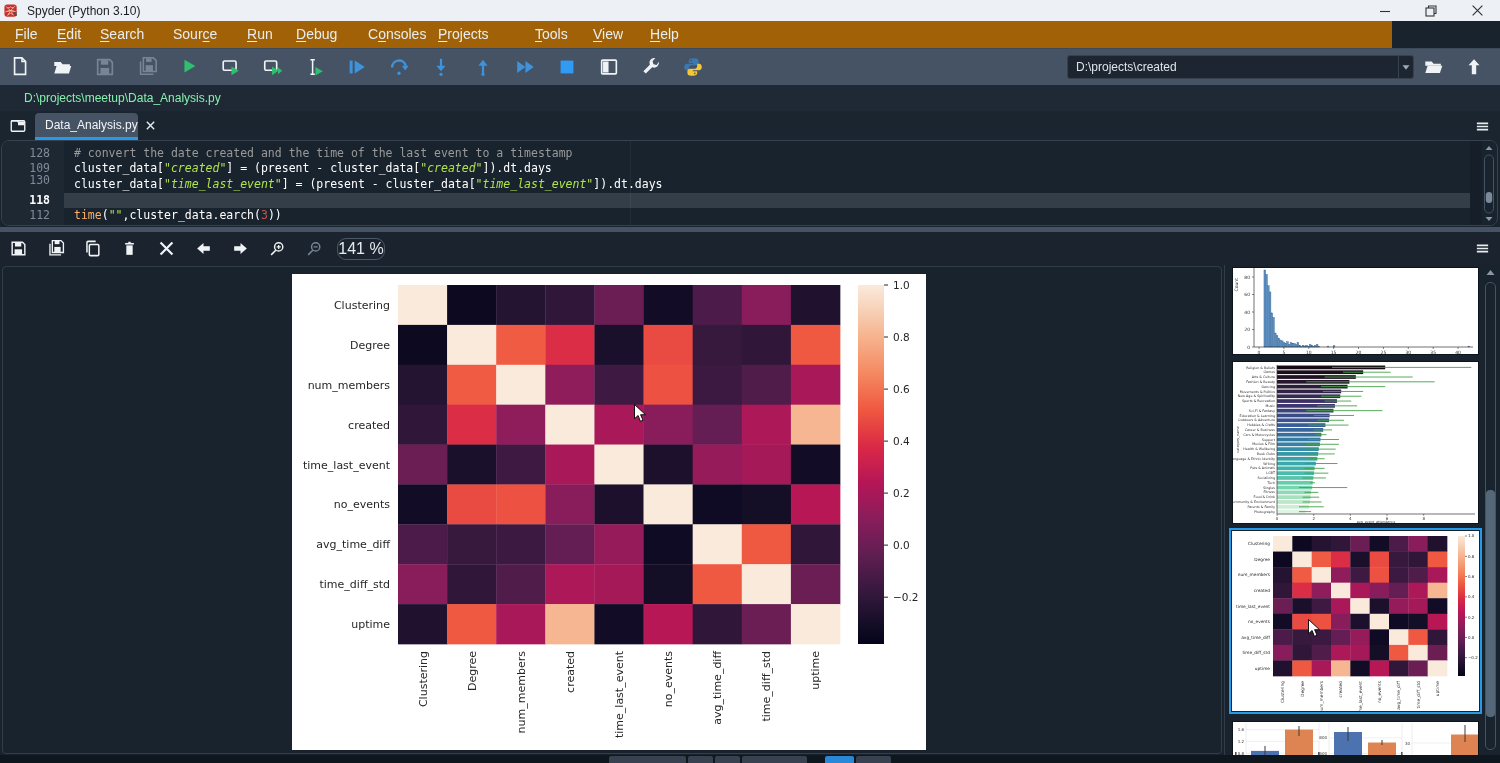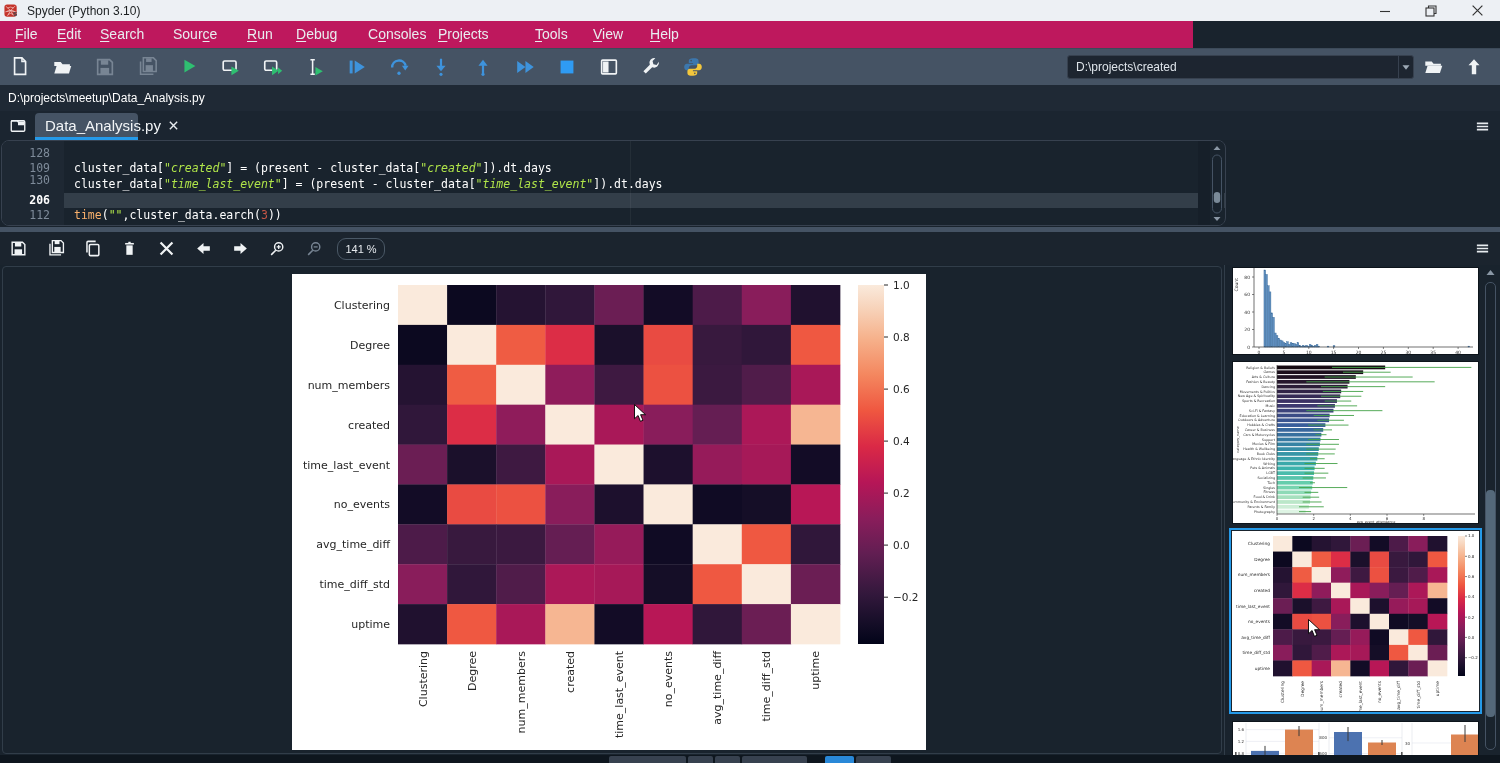--- a/index.html
+++ b/index.html
@@ -8,48 +8,48 @@
   #app { position:relative; width:1500px; height:763px; background:#19232D; overflow:hidden; }
 
   
   .titlebar { position:absolute; left:0; top:0; width:1500px; height:21px; background:#EDF0F4; display:flex; align-items:center; }
   .titlebar .appicon { width:14px; height:14px; margin-left:4px; }
   .titlebar .title { font-size:12px; color:#1b1e20; margin-left:9px; }
   .winbtns { position:absolute; right:0; top:0; height:21px; display:flex; }
   .winbtn { width:46px; height:21px; display:flex; align-items:center; justify-content:center; }
 
   
-  .menubar { position:absolute; left:0; top:21px; width:1193px; height:27px; background:#be185d; }
+  .menubar { position:absolute; left:0; top:21px; width:1392px; height:27px; background:#a16207; }
   .menuitem { position:absolute; top:0; font-size:14px; color:#E9EDF0; line-height:27px; cursor:default; }
   .menuitem u { text-decoration:underline; text-underline-offset:2px; }
 
   
   .toolbar { position:absolute; left:0; top:48px; width:1500px; height:37px; background:#455364; border-top:1px solid #3c4a59; display:flex; align-items:center; }
   .tbtn { width:42px; height:36px; display:flex; align-items:center; justify-content:center; }
   .toolbar .spacer { flex:1; }
   .wdcombo { width:347px; height:24px; background:#1d2530; border:1px solid #37414F; border-radius:3px; display:flex; align-items:center; position:relative; }
   .wdcombo .val { font-size:12px; color:#DEE4EA; padding-left:8px; flex:1; }
   .wdcombo .dd { width:15px; height:22px; border-left:1px solid #37414F; display:flex; align-items:center; justify-content:center; }
   .tbtn-sm { width:40px; height:36px; display:flex; align-items:center; justify-content:center; }
 
   
   .pathbar { position:absolute; left:0; top:85px; width:1500px; height:26px; background:#1F2935; display:flex; align-items:center; }
-  .pathbar .path { font-size:12px; color:#ffffff; margin-left:8px; }
+  .pathbar .path { font-size:12px; color:#86efac; margin-left:24px; }
 
   
   .tabbar { position:absolute; left:0; top:111px; width:1500px; height:29px; background:#1B2530; }
   .browse-tabs { position:absolute; left:6px; top:3px; width:24px; height:24px; display:flex; align-items:center; justify-content:center; }
   .edtab { position:absolute; left:35px; top:2px; width:103px; height:24px; background:#455364; border-radius:4px 4px 0 0; display:flex; align-items:center; }
-  .edtab .lbl { font-size:15px; color:#F2F5F7; margin-left:10px; }
+  .edtab .lbl { font-size:12px; color:#F2F5F7; margin-left:10px; }
   .edtab .cls { margin-left:7px; margin-top:1px; }
   .edtab-underline { position:absolute; left:35px; top:26px; width:103px; height:3px; background:#259AE9; }
   .tab-options { position:absolute; right:7px; top:4px; width:22px; height:22px; display:flex; align-items:center; justify-content:center; }
 
   
-  .editor { position:absolute; left:1px; top:140px; width:1225px; height:86px; background:#19232D; border:1px solid #37414F; border-radius:8px; overflow:hidden; }
+  .editor { position:absolute; left:1px; top:140px; width:1497px; height:86px; background:#19232D; border:1px solid #37414F; border-radius:8px; overflow:hidden; }
   .gutter { position:absolute; left:0; top:0; width:62px; height:100%; background:#1E2833; }
   .gutter .ln { position:absolute; right:14px; width:48px; text-align:right; font-family:"DejaVu Sans Mono", monospace; font-size:11.5px; line-height:15.7px; color:#7E8B9A; }
   .gutter .ln.cur { color:#FFFFFF; font-weight:bold; }
   .codearea { position:absolute; left:62px; top:0; right:27px; height:100%; }
   .codeline { position:absolute; left:10px; right:0; height:15.7px; font-family:"DejaVu Sans Mono", monospace; font-size:11.5px; line-height:15.7px; white-space:pre; color:#fff; }
   .curline-bg { position:absolute; left:62px; width:1409px; height:15.7px; background:#333E49; }
   .ruler { position:absolute; left:628px; top:0; width:1px; height:100%; background:rgba(255,255,255,0.05); }
   .scrollflag { position:absolute; right:15px; top:0; width:12px; height:100%; background:#161F29; }
   .ed-scrollbar { position:absolute; right:1px; top:0; width:14px; height:100%; background:#19232D; }
   .tok-com { color:#999999; }
@@ -58,21 +58,21 @@
   .tok-num { color:#C65646; }
   .tok-txt { color:#FFFFFF;margin-top:48px; }
 
   
   .hsplitter { position:absolute; left:0; top:227px; width:1500px; height:5px; background:#455364; }
 
   
   .plots-toolbar { position:absolute; left:0; top:232px; width:1500px; height:33px; background:#1B242E; display:flex; align-items:center; }
   .ptbtn { width:37px; height:32px; display:flex; align-items:center; justify-content:center; }
   .zoombox { width:48px; height:22px; border:1px solid #4A5866; border-radius:9px; margin-left:4px; display:flex; align-items:center; justify-content:center; }
-  .zoombox span { font-size:11px; color:#E6EAEE; }
+  .zoombox span { font-size:16px; color:#E6EAEE; }
   .plots-options { position:absolute; right:7px; top:5px; width:22px; height:22px; display:flex; align-items:center; justify-content:center; }
 
   
   .plots-area { position:absolute; left:0; top:265px; width:1500px; height:490px; background:#19232D; }
   .plots-canvas { position:absolute; left:2px; top:1px; width:1220px; height:488px; background:#19232D; border:1px solid #313D49; border-radius:4px; }
   .figurebox { position:absolute; left:292px; top:9px; width:634px; height:476px; background:#fff; }
   .vdivider { position:absolute; left:1224px; top:0px; width:1px; height:490px; background:#313D49; }
   .thumb { position:absolute; background:#fff; border:1px solid #0d141b; }
   .thumb.selected { border:2px solid #259AE9; background:transparent; }
   .thumb.selected .tinner { position:absolute; left:1px; top:1px; background:#fff; }
@@ -297,24 +297,25 @@
       </div>
   </div>
 
   <div class="editor" id="editor">
       <div class="curline-bg" style="top:51.599999999999994px"></div>
       <div class="ruler"></div>
       <div class="gutter">
         <div class="ln" style="top:4.5px">128</div>
         <div class="ln" style="top:20.2px">109</div>
         <div class="ln" style="top:32px">130</div>
-        <div class="ln cur" style="top:51.599999999999994px">206</div>
+        <div class="ln cur" style="top:51.599999999999994px">118</div>
         <div class="ln" style="top:67.3px">112</div>
       </div>
       <div class="codearea">
+        <div class="codeline" style="top:4.5px"><span class="tok-com"># convert the date created and the time of the last event to a timestamp</span></div>
         <div class="codeline" style="top:20.2px"><span class="tok-txt">cluster_data[</span><span class="tok-str">"created"</span><span class="tok-txt">] = (present - cluster_data[</span><span class="tok-str">"created"</span><span class="tok-txt">]).dt.days</span></div>
         <div class="codeline" style="top:35.9px"><span class="tok-txt">cluster_data[</span><span class="tok-str">"time_last_event"</span><span class="tok-txt">] = (present - cluster_data[</span><span class="tok-str">"time_last_event"</span><span class="tok-txt">]).dt.days</span></div>
         <div class="codeline" style="top:51.599999999999994px"></div>
         <div class="codeline" style="top:67.3px"><span class="tok-blt">time</span><span class="tok-txt">(</span><span class="tok-str">""</span><span class="tok-txt">,cluster_data.earch(</span><span class="tok-num">3</span><span class="tok-txt">))</span></div>
       </div>
       <div class="scrollflag"></div>
       <div class="ed-scrollbar">
     <svg width="14" height="84" viewBox="0 0 14 84">
       <path d="M3.5 9l3.5-4 3.5 4z" fill="#8A97A5"></path>
       <rect x="2.5" y="14" width="9" height="58" rx="4.5" fill="none" stroke="#455364" stroke-width="1"></rect>

